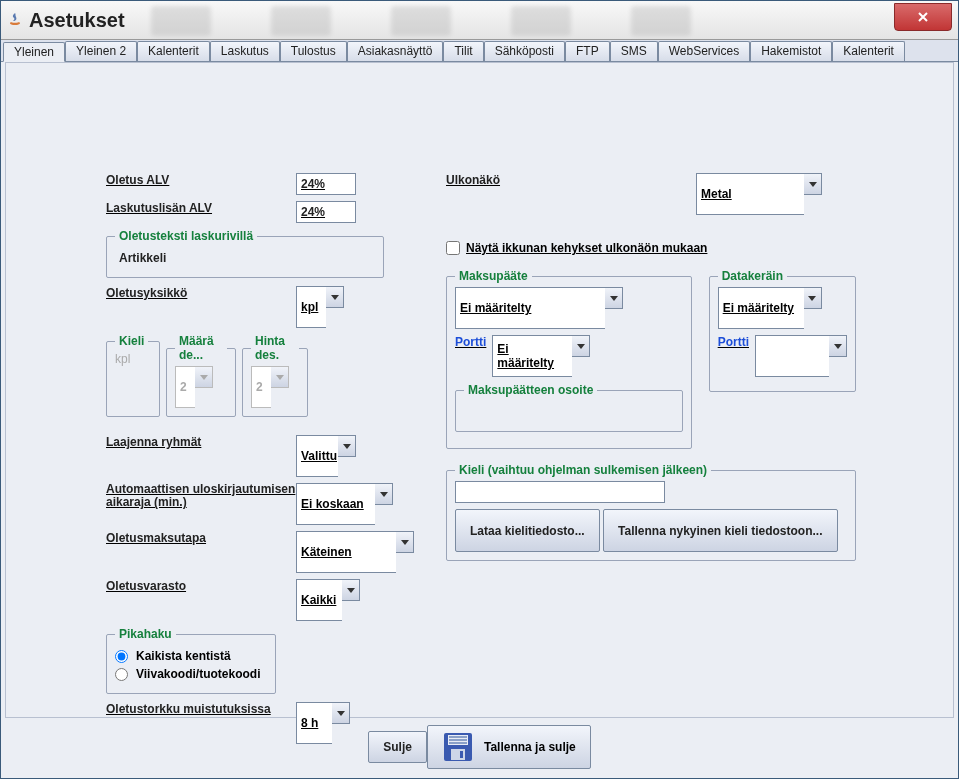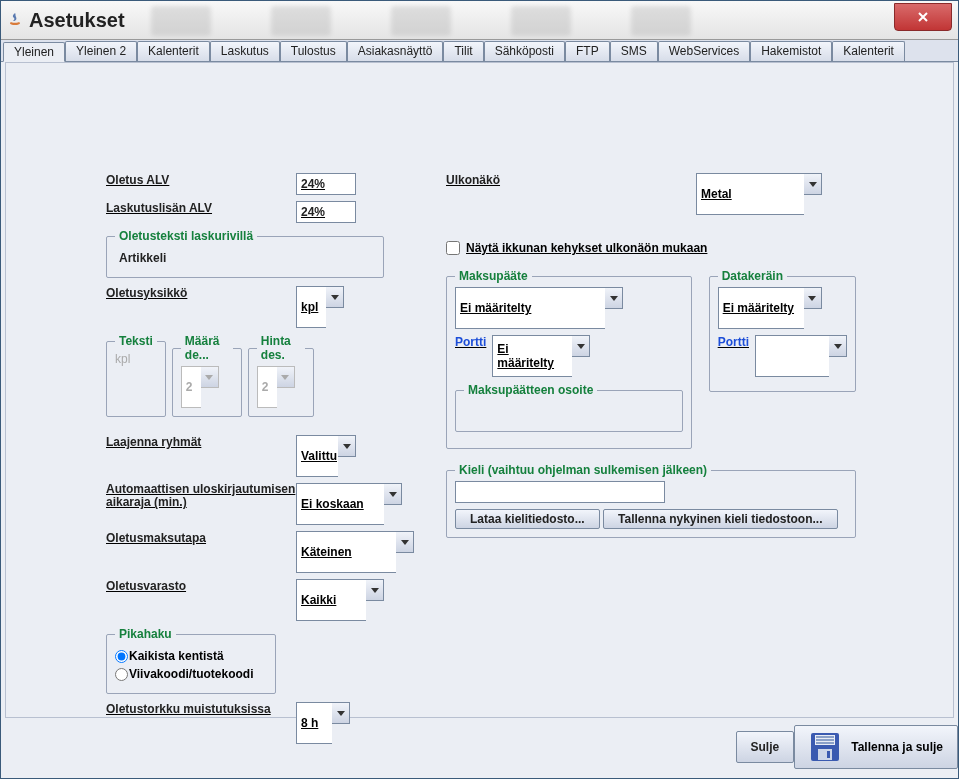--- a/index.html
+++ b/index.html
@@ -35,27 +35,27 @@
 .combo-btn::after { content: ""; border-left: 4px solid transparent; border-right: 4px solid transparent; border-top: 5px solid #333; }
 .combo-field { height: 22px; border: 1px solid #7a8aa0; border-right: none; background: #fff; padding: 20px 4px; font-weight: bold; display: inline-flex; align-items: center; }
 
 fieldset { border: 1px solid #9aa4b8; padding: 4px 8px 8px 8px; margin-bottom: 8px; border-radius: 2px; }
 fieldset legend { padding: 0 4px; color: #15803d; font-weight: bold; }
 
 .disabled { color: #aaa !important; }
 .disabled input, .disabled .combo-field, .disabled .combo-btn { color: #aaa; border-color: #bbb; }
 .disabled .combo-btn::after { border-top-color: #aaa; }
 
-.radio-row { display: flex; align-items: center; margin: 4px 0; gap: 1px; }
+.radio-row { display: flex; align-items: center; margin: 4px 0; gap: 8px; }
 input[type=radio] { width: 13px; height: 13px; }
 input[type=checkbox] { width: 14px; height: 14px; }
 
-.btn { height: 20px; padding: 0 14px; border: 1px solid #7a8aa0; background: linear-gradient(#f2f5fb,#cdd4e3); cursor: pointer; font-weight: bold; color: #222; border-radius: 2px; }
-
-.footer { position: absolute; bottom: 6px; left: 0; right: 0; height: 50px; display: flex; align-items: center; justify-content: flex-end; }
+.btn { height: 43px; padding: 0 14px; border: 1px solid #7a8aa0; background: linear-gradient(#f2f5fb,#cdd4e3); cursor: pointer; font-weight: bold; color: #222; border-radius: 2px; }
+
+.footer { position: absolute; bottom: 6px; left: 0; right: 0; height: 50px; display: flex; align-items: center; justify-content: center; }
 .big-btn { height: 44px; padding: 0 14px; border: 1px solid #7a8aa0; background: linear-gradient(#f2f5fb,#cdd4e3); display: flex; align-items: center; gap: 10px; cursor: pointer; font-weight: bold; border-radius: 2px; }
 .save-icon { width: 32px; height: 32px; }
 .group-inline { display: inline-flex; gap: 6px; }
 
 </style>
 </head>
 <body>
 
 <div class="window">
 
@@ -112,21 +112,21 @@
       </fieldset>
       <div class="row">
         <span class="lbl">Oletusyksikkö</span>
         <span class="combo-wrap">
           <span class="combo-field" style="width:30px">kpl</span>
           <span class="combo-btn"></span>
         </span>
       </div>
       <div class="group-inline disabled" style="margin-bottom:10px">
         <fieldset style="width:54px">
-          <legend>Teksti</legend>
+          <legend>Kieli</legend>
           <span>kpl</span>
         </fieldset>
         <fieldset style="width:70px">
           <legend>Määrä de...</legend>
           <span class="combo-wrap">
               <span class="combo-field" style="width:20px">2</span>
               <span class="combo-btn"></span>
             </span>
         </fieldset>
         <fieldset style="width:66px">
@@ -140,35 +140,35 @@
       <div class="row">
         <span class="lbl">Laajenna ryhmät</span>
         <span class="combo-wrap">
             <span class="combo-field" style="width:42px">Valittu</span>
             <span class="combo-btn"></span>
           </span>
       </div>
       <div class="row">
         <span class="lbl" style="line-height:13px"><span>Automaattisen uloskirjautumisen</span><br><span>aikaraja (min.)</span></span>
         <span class="combo-wrap">
-            <span class="combo-field" style="width:88px">Ei koskaan</span>
+            <span class="combo-field" style="width:79px">Ei koskaan</span>
             <span class="combo-btn"></span>
           </span>
       </div>
       <div class="row">
         <span class="lbl">Oletusmaksutapa</span>
         <span class="combo-wrap">
             <span class="combo-field" style="width:100px">Käteinen</span>
             <span class="combo-btn"></span>
           </span>
       </div>
       <div class="row">
         <span class="lbl">Oletusvarasto</span>
         <span class="combo-wrap">
-            <span class="combo-field" style="width:70px">Kaikki</span>
+            <span class="combo-field" style="width:46px">Kaikki</span>
             <span class="combo-btn"></span>
           </span>
       </div>
       <fieldset style="width:170px;margin-top:6px">
         <legend>Pikahaku</legend>
         <div class="radio-row">
             <input type="radio" name="pk" checked="" style="">
             <span style="font-weight:bold">Kaikista kentistä</span>
           </div>
         <div class="radio-row">

